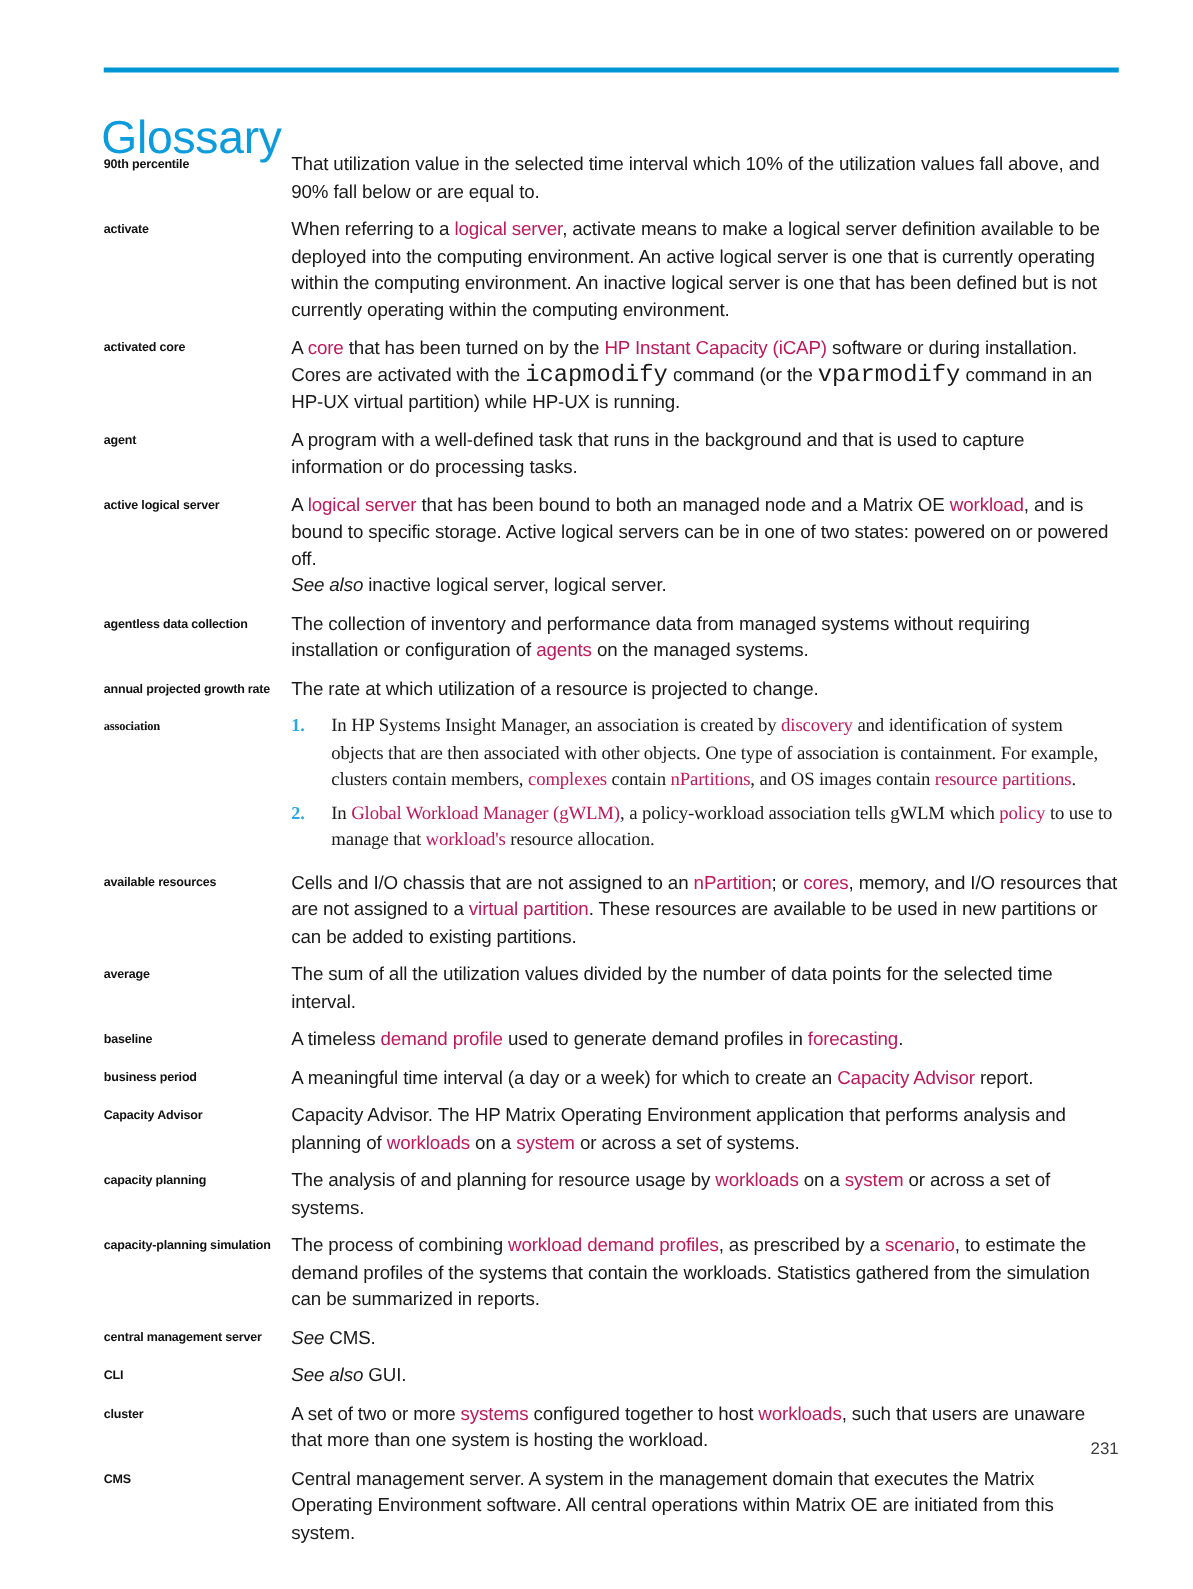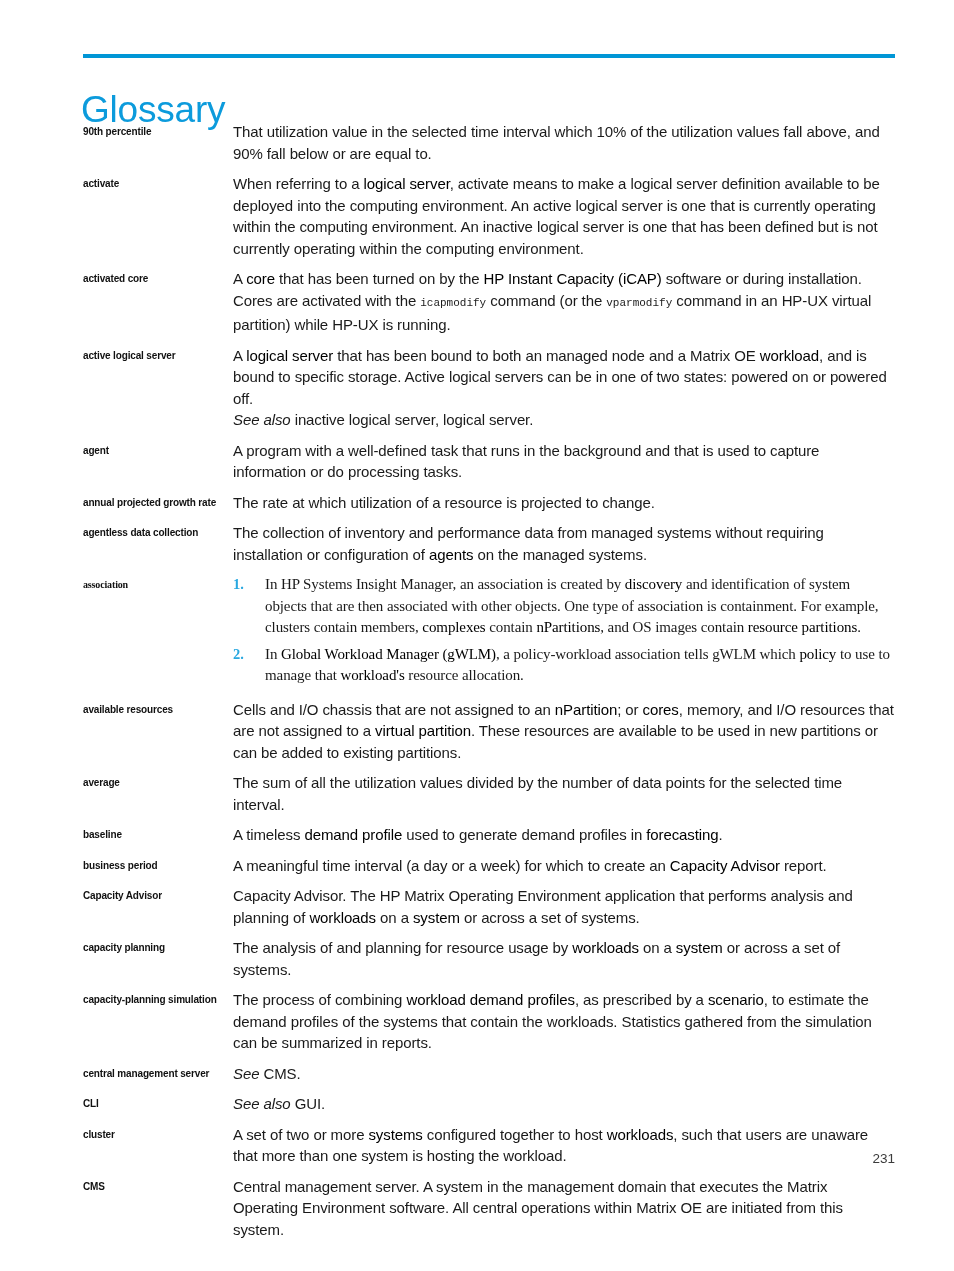--- a/index.html
+++ b/index.html
@@ -70,26 +70,26 @@
     flex: 1 1 auto;
     font-size: 15px;
     line-height: 21.5px;
     color: #1a1a1a;
     letter-spacing: -0.1px;
   }
   .def p { margin: 0; }
   .def p + p { margin-top: 0px; }
 
   a.xref, .xref {
-    color: #000000;
+    color: #be185d;
     text-decoration: none;
   }
   .mono {
     font-family: "Liberation Mono", monospace;
-    font-size: 11px;
+    font-size: 19px;
     letter-spacing: 0px;
   }
   .ital { font-style: italic; }
 
   
   ol.numlist {
     margin: 0;
     padding: 0;
     list-style: none;
   }
@@ -141,42 +141,42 @@
           <p><span>When referring to a </span><a class="xref" href="#">logical server</a><span>, activate means to make a logical server definition available to be deployed into the computing environment. An active logical server is one that is currently operating within the computing environment. An inactive logical server is one that has been defined but is not currently operating within the computing environment.</span></p>
         </div>
       </div>
       <div class="entry">
         <div class="term">activated core</div>
         <div class="def">
           <p><span>A </span><a class="xref" href="#">core</a><span> that has been turned on by the </span><a class="xref" href="#">HP Instant Capacity (iCAP)</a><span> software or during installation. Cores are activated with the </span><span class="mono">icapmodify</span><span> command (or the </span><span class="mono">vparmodify</span><span>  command in an HP-UX virtual partition) while HP-UX is running.</span></p>
         </div>
       </div>
       <div class="entry">
+        <div class="term">agent</div>
+        <div class="def">
+          <p><span>A program with a well-defined task that runs in the background and that is used to capture information or do processing tasks.</span></p>
+        </div>
+      </div>
+      <div class="entry">
         <div class="term">active logical server</div>
         <div class="def">
           <p><span>A </span><a class="xref" href="#">logical server</a><span> that has been bound to both an managed node and a Matrix OE </span><a class="xref" href="#">workload</a><span>, and is bound to specific storage. Active logical servers can be in one of two states: powered on or powered off.</span></p>
           <p><em class="ital">See also</em><span> inactive logical server, logical server.</span></p>
         </div>
       </div>
       <div class="entry">
-        <div class="term">agent</div>
-        <div class="def">
-          <p><span>A program with a well-defined task that runs in the background and that is used to capture information or do processing tasks.</span></p>
+        <div class="term">agentless data collection</div>
+        <div class="def">
+          <p><span>The collection of inventory and performance data from managed systems without requiring installation or configuration of </span><a class="xref" href="#">agents</a><span> on the managed systems.</span></p>
         </div>
       </div>
       <div class="entry">
         <div class="term">annual projected growth rate</div>
         <div class="def">
           <p><span>The rate at which utilization of a resource is projected to change.</span></p>
-        </div>
-      </div>
-      <div class="entry">
-        <div class="term">agentless data collection</div>
-        <div class="def">
-          <p><span>The collection of inventory and performance data from managed systems without requiring installation or configuration of </span><a class="xref" href="#">agents</a><span> on the managed systems.</span></p>
         </div>
       </div>
       <div class="entry loose">
         <div class="term">association</div>
         <div class="def">
           <ol class="numlist">
             <li>
               <span class="num">1.</span>
               <div class="li-body">
                 <p><span>In HP Systems Insight Manager, an association is created by </span><a class="xref" href="#">discovery</a><span> and identification of system objects that are then associated with other objects. One type of association is containment. For example, clusters contain members, </span><a class="xref" href="#">complexes</a><span> contain </span><a class="xref" href="#">nPartitions</a><span>, and OS images contain </span><a class="xref" href="#">resource partitions</a><span>.</span></p>

